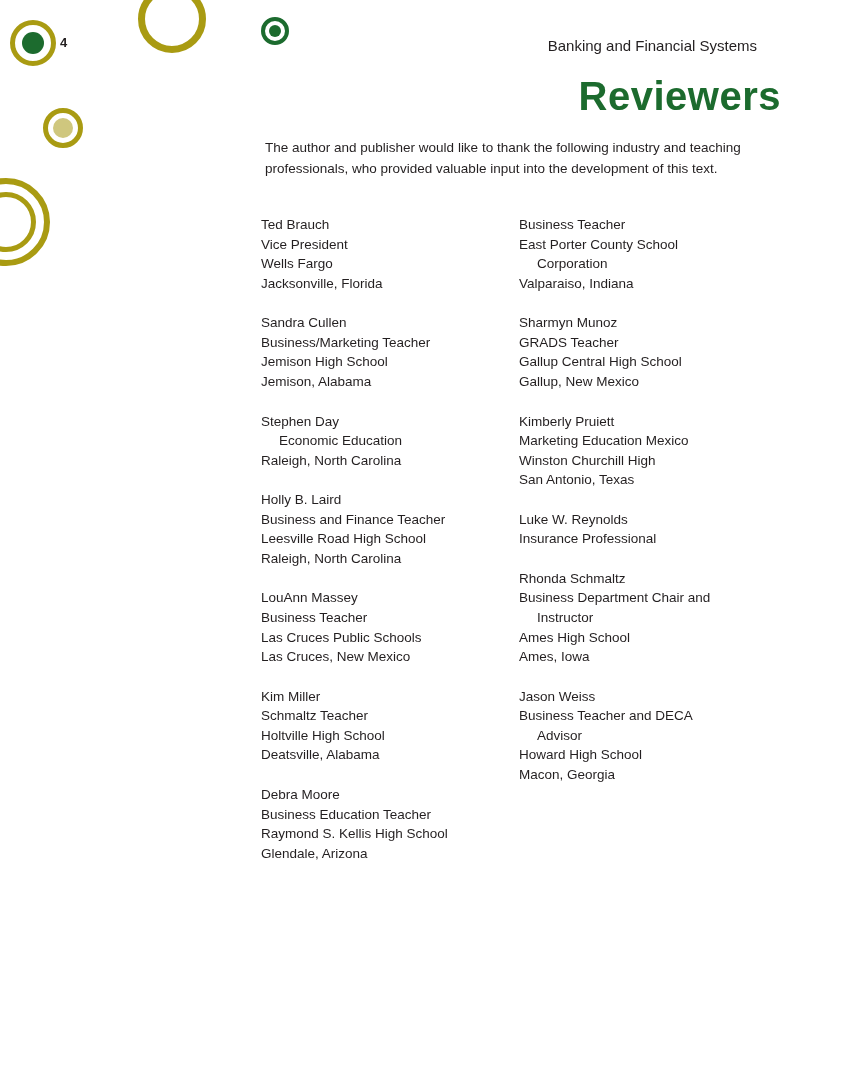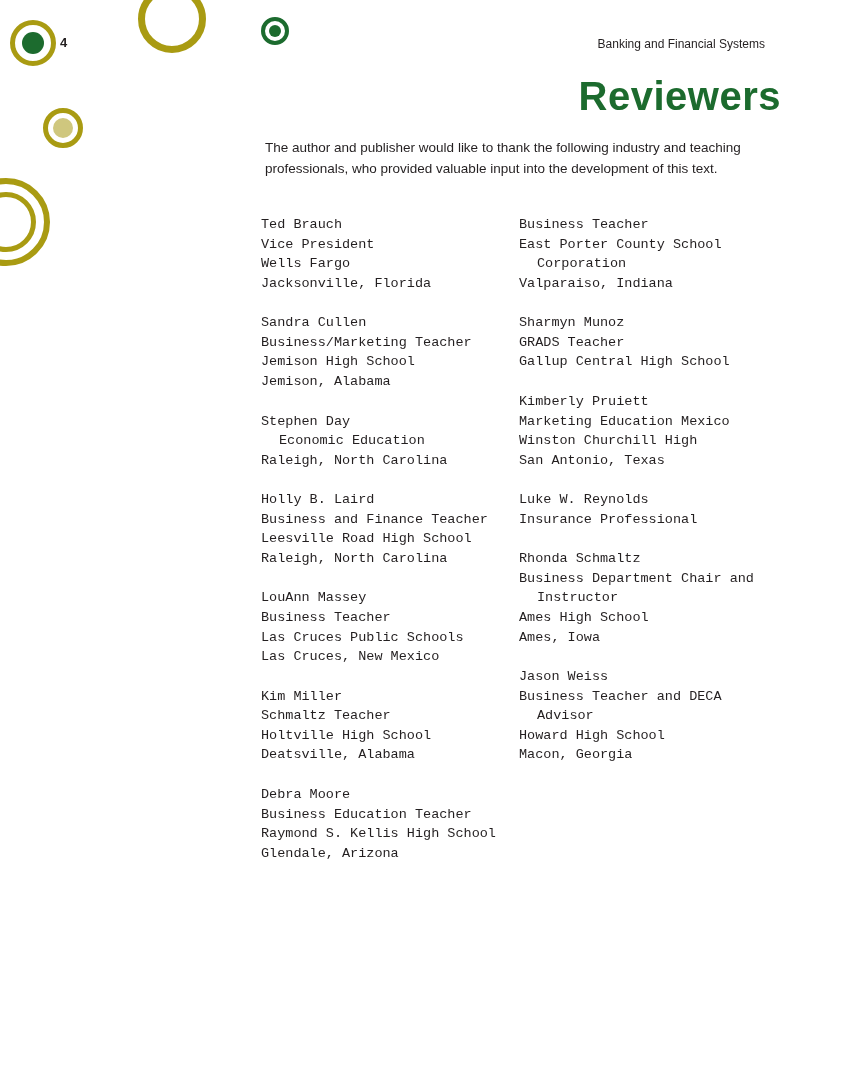--- a/index.html
+++ b/index.html
@@ -96,23 +96,23 @@
   #page-number {
     position: absolute;
     left: 60px;
     top: 35px;
     font-size: 13px;
     font-weight: bold;
     color: #231f20;
   }
   #running-head {
     position: absolute;
-    right: 84px;
+    right: 92px;
     top: 37px;
-    font-size: 12px;
+    font-size: 15px;
     color: #231f20;
   }
 
   
   #content {
     position: absolute;
     left: 261px;
     top: 76px;
     width: 520px;
   }
@@ -143,21 +143,20 @@
     width: 258px;
   }
   .reviewer {
     margin-bottom: 20px;
   }
   .reviewer-line {
     font-size: 13.5px;
     line-height: 1.45;
     color: #231f20;
     white-space: pre-wrap;
-    font-family: Liberation Mono, monospace;
   }
   .reviewer-line.indented {
     padding-left: 18px;
   }
 </style>
 </head>
 <body>
 
 <div class="deco" id="deco-ring-top"></div>
 <div class="deco" id="deco-target-page"></div>
@@ -223,20 +222,21 @@
         <div class="reviewer">
           <div class="reviewer-line">Business Teacher</div>
           <div class="reviewer-line">East Porter County School</div>
           <div class="reviewer-line indented">Corporation</div>
           <div class="reviewer-line">Valparaiso, Indiana</div>
         </div>
         <div class="reviewer">
           <div class="reviewer-line">Sharmyn Munoz</div>
           <div class="reviewer-line">GRADS Teacher</div>
           <div class="reviewer-line">Gallup Central High School</div>
+          <div class="reviewer-line">Gallup, New Mexico</div>
         </div>
         <div class="reviewer">
           <div class="reviewer-line">Kimberly Pruiett</div>
           <div class="reviewer-line">Marketing Education Mexico</div>
           <div class="reviewer-line">Winston Churchill High</div>
           <div class="reviewer-line">San Antonio, Texas</div>
         </div>
         <div class="reviewer">
           <div class="reviewer-line">Luke W. Reynolds</div>
           <div class="reviewer-line">Insurance Professional</div>

